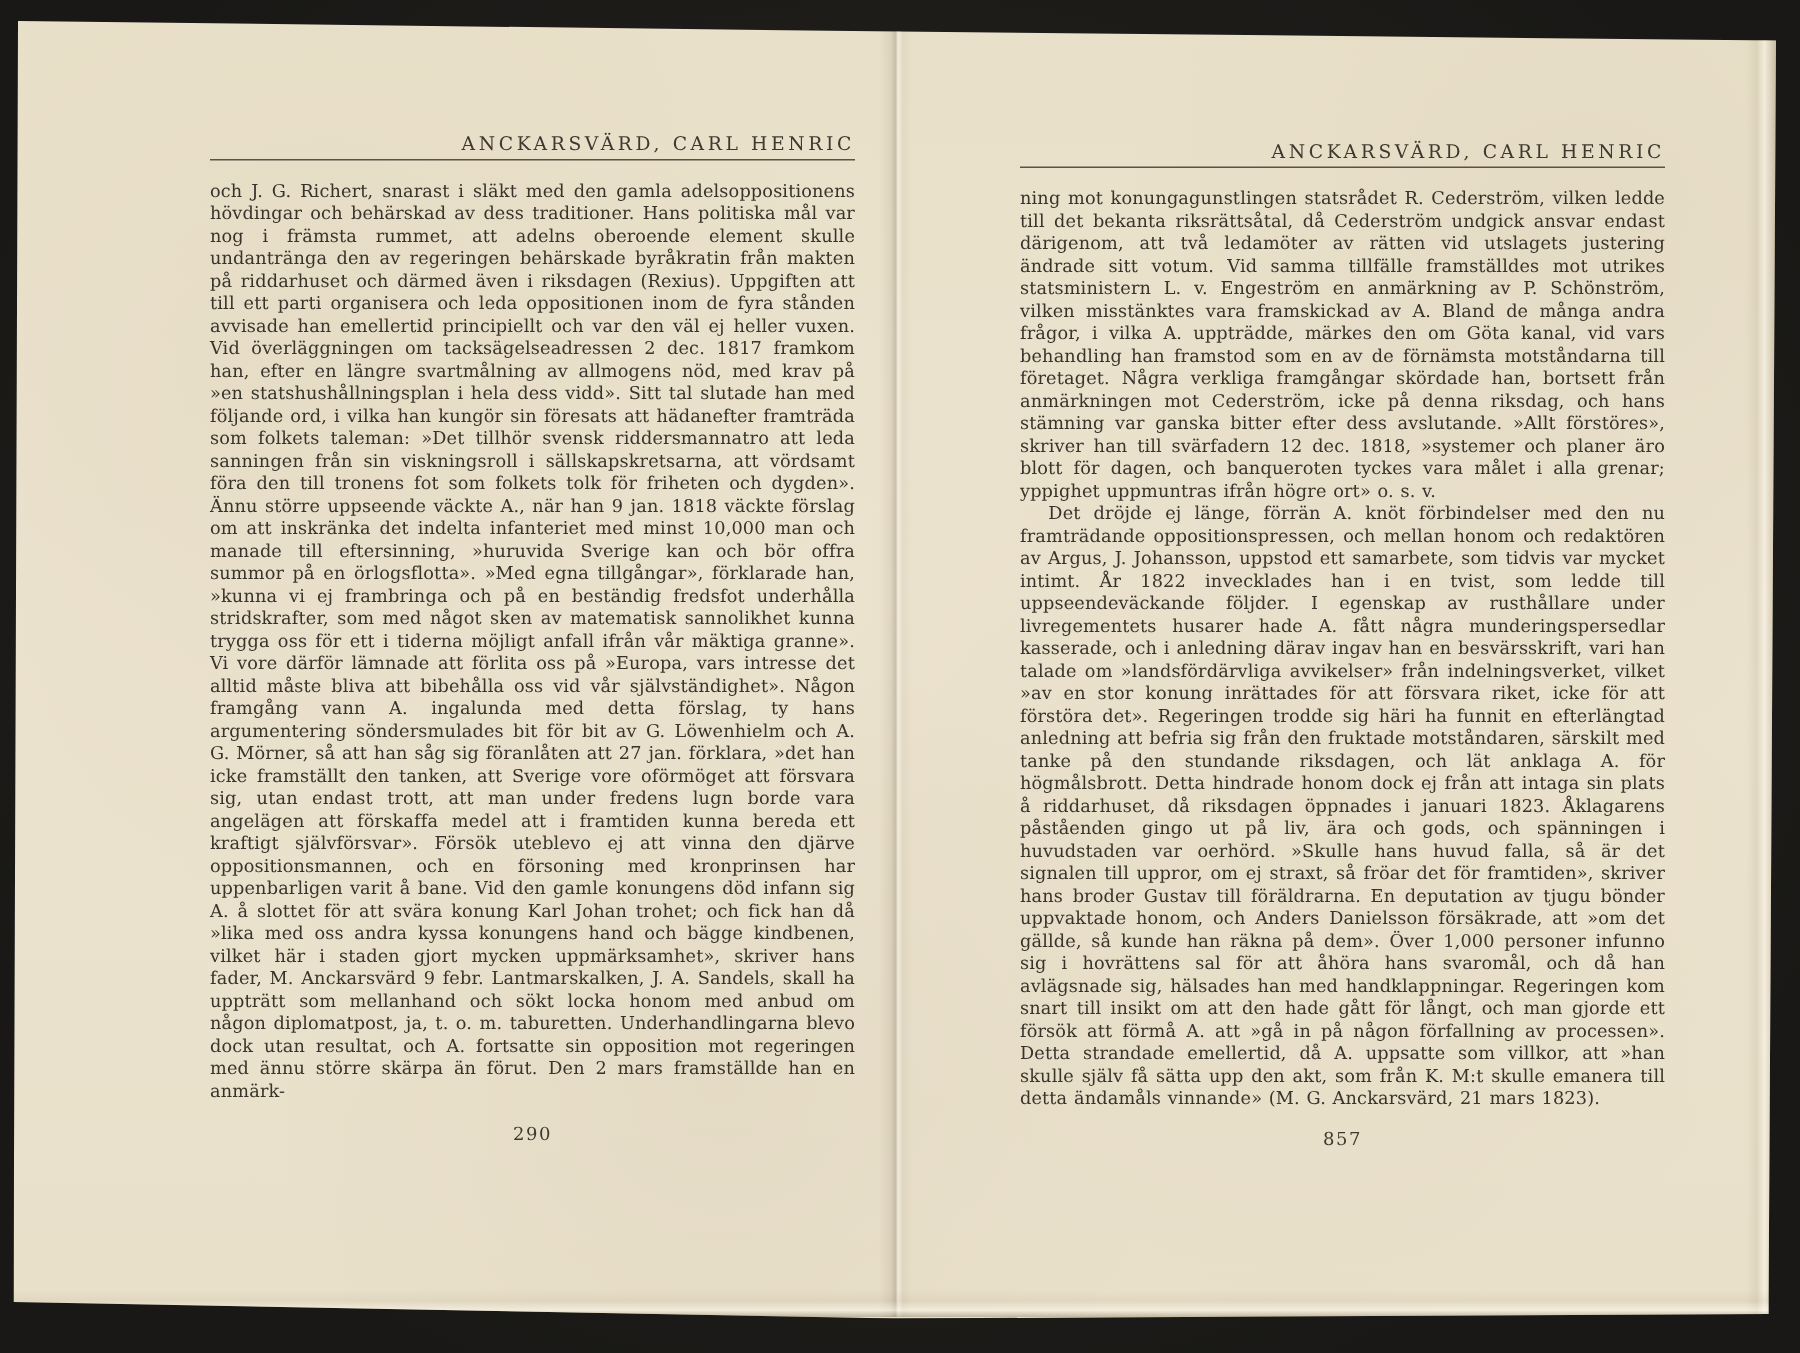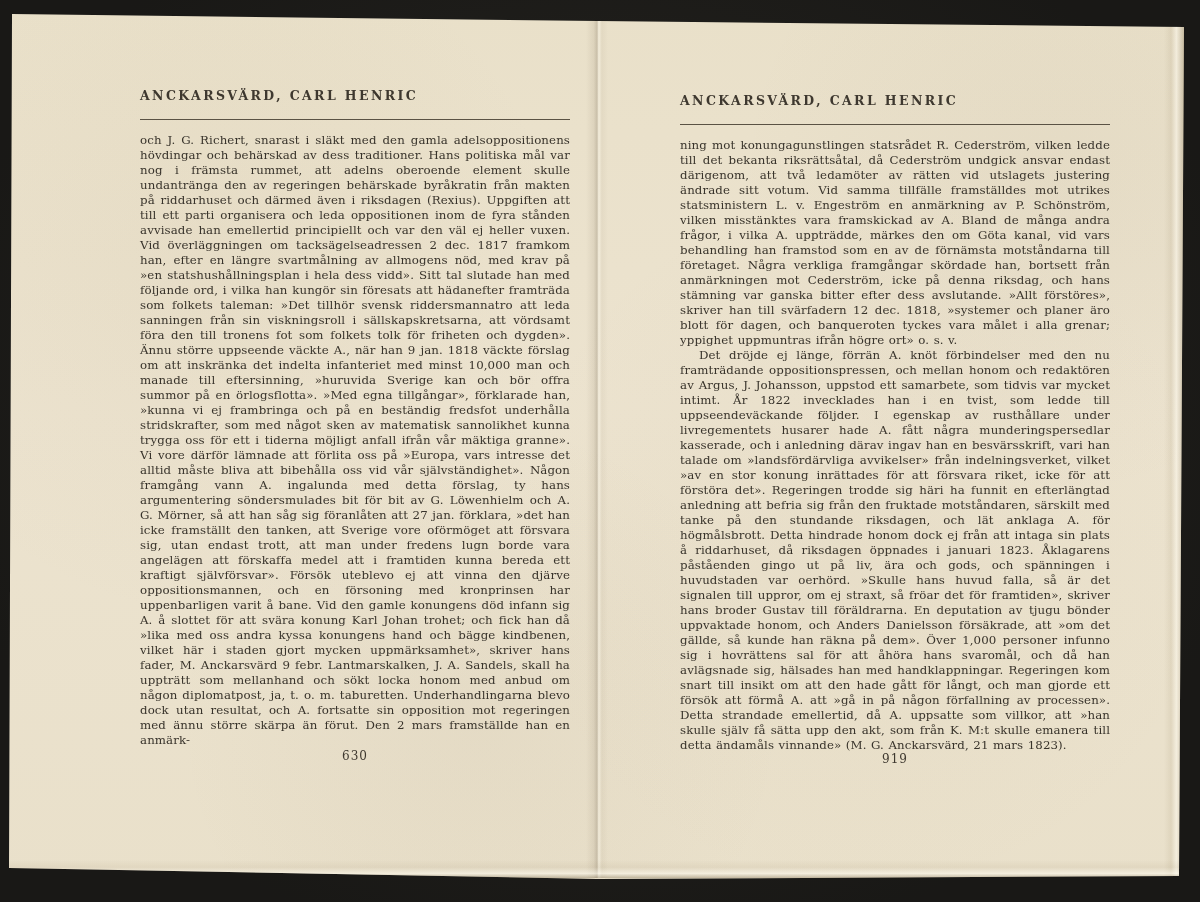--- a/index.html
+++ b/index.html
@@ -71,29 +71,28 @@
   }
   
   .page-content {
     position: absolute;
     width: 430px;
     color: var(--ink);
   }
   .page-content.left  { left: 140px; top: 88px; }
   .page-content.right { left: 680px; top: 93px; }
   .running-header {
-    text-align: left;
+    text-align: right;
     font-size: 12.5px;
     letter-spacing: 2.4px;
     color: #3e382f;
-    padding-bottom: 16px;
+    padding-bottom: 3px;
     border-bottom: 1px solid var(--rule);
     margin-bottom: 13px;
     white-space: nowrap;
-    font-weight: bold;
   }
   .body-text {
     font-size: 11.8px;
     line-height: 15px;
     text-align: justify;
     word-spacing: .05em;
     letter-spacing: .1px;
   }
   .body-text p { margin: 0; }
   .body-text p.indent { text-indent: 1.6em; }
@@ -113,28 +112,28 @@
 
 <div class="scene">
   <div class="spread">
 
     <div class="page-content left">
       <div class="running-header">ANCKARSVÄRD, CARL HENRIC</div>
       <div class="body-text">
         <p lang="sv">och J. G. Richert, snarast i släkt med den gamla adelsoppositionens hövdingar och behärskad av dess traditioner. Hans politiska mål var nog i främsta rummet, att adelns oberoende element skulle undantränga den av regeringen behärskade byråkratin från makten på riddarhuset och därmed även i riksdagen (Rexius). Uppgiften att till ett parti organisera och leda oppositionen inom de fyra stånden avvisade han emellertid principiellt och var den väl ej heller vuxen. Vid överläggningen om tacksägelseadressen 2 dec. 1817 framkom han, efter en längre svartmålning av allmogens nöd, med krav på »en statshushållningsplan i hela dess vidd». Sitt tal slutade han med följande ord, i vilka han kungör sin föresats att hädanefter framträda som folkets taleman: »Det tillhör svensk riddersmannatro att leda sanningen från sin viskningsroll i sällskapskretsarna, att vördsamt föra den till tronens fot som folkets tolk för friheten och dygden». Ännu större uppseende väckte A., när han 9 jan. 1818 väckte förslag om att inskränka det indelta infanteriet med minst 10,000 man och manade till eftersinning, »huruvida Sverige kan och bör offra summor på en örlogsflotta». »Med egna tillgångar», förklarade han, »kunna vi ej frambringa och på en beständig fredsfot underhålla stridskrafter, som med något sken av matematisk sannolikhet kunna trygga oss för ett i tiderna möjligt anfall ifrån vår mäktiga granne». Vi vore därför lämnade att förlita oss på »Europa, vars intresse det alltid måste bliva att bibehålla oss vid vår självständighet». Någon framgång vann A. ingalunda med detta förslag, ty hans argumentering söndersmulades bit för bit av G. Löwenhielm och A. G. Mörner, så att han såg sig föranlåten att 27 jan. förklara, »det han icke framställt den tanken, att Sverige vore oförmöget att försvara sig, utan endast trott, att man under fredens lugn borde vara angelägen att förskaffa medel att i framtiden kunna bereda ett kraftigt självförsvar». Försök uteblevo ej att vinna den djärve oppositionsmannen, och en försoning med kronprinsen har uppenbarligen varit å bane. Vid den gamle konungens död infann sig A. å slottet för att svära konung Karl Johan trohet; och fick han då »lika med oss andra kyssa konungens hand och bägge kindbenen, vilket här i staden gjort mycken uppmärksamhet», skriver hans fader, M. Anckarsvärd 9 febr. Lantmarskalken, J. A. Sandels, skall ha uppträtt som mellanhand och sökt locka honom med anbud om någon diplomatpost, ja, t. o. m. taburetten. Underhandlingarna blevo dock utan resultat, och A. fortsatte sin opposition mot regeringen med ännu större skärpa än förut. Den 2 mars framställde han en anmärk-</p>
       </div>
     </div>
-    <div class="page-number left">630</div>
+    <div class="page-number left">290</div>
 
     <div class="page-content right">
       <div class="running-header">ANCKARSVÄRD, CARL HENRIC</div>
       <div class="body-text">
         <p lang="sv">ning mot konungagunstlingen statsrådet R. Cederström, vilken ledde till det bekanta riksrättsåtal, då Cederström undgick ansvar endast därigenom, att två ledamöter av rätten vid utslagets justering ändrade sitt votum. Vid samma tillfälle framställdes mot utrikes statsministern L. v. Engeström en anmärkning av P. Schönström, vilken misstänktes vara framskickad av A. Bland de många andra frågor, i vilka A. uppträdde, märkes den om Göta kanal, vid vars behandling han framstod som en av de förnämsta motståndarna till företaget. Några verkliga framgångar skördade han, bortsett från anmärkningen mot Cederström, icke på denna riksdag, och hans stämning var ganska bitter efter dess avslutande. »Allt förstöres», skriver han till svärfadern 12 dec. 1818, »systemer och planer äro blott för dagen, och banqueroten tyckes vara målet i alla grenar; yppighet uppmuntras ifrån högre ort» o. s. v.</p>
         <p lang="sv" class="indent">Det dröjde ej länge, förrän A. knöt förbindelser med den nu framträdande oppositionspressen, och mellan honom och redaktören av Argus, J. Johansson, uppstod ett samarbete, som tidvis var mycket intimt. År 1822 invecklades han i en tvist, som ledde till uppseendeväckande följder. I egenskap av rusthållare under livregementets husarer hade A. fått några munderingspersedlar kasserade, och i anledning därav ingav han en besvärsskrift, vari han talade om »landsfördärvliga avvikelser» från indelningsverket, vilket »av en stor konung inrättades för att försvara riket, icke för att förstöra det». Regeringen trodde sig häri ha funnit en efterlängtad anledning att befria sig från den fruktade motståndaren, särskilt med tanke på den stundande riksdagen, och lät anklaga A. för högmålsbrott. Detta hindrade honom dock ej från att intaga sin plats å riddarhuset, då riksdagen öppnades i januari 1823. Åklagarens påståenden gingo ut på liv, ära och gods, och spänningen i huvudstaden var oerhörd. »Skulle hans huvud falla, så är det signalen till uppror, om ej straxt, så fröar det för framtiden», skriver hans broder Gustav till föräldrarna. En deputation av tjugu bönder uppvaktade honom, och Anders Danielsson försäkrade, att »om det gällde, så kunde han räkna på dem». Över 1,000 personer infunno sig i hovrättens sal för att åhöra hans svaromål, och då han avlägsnade sig, hälsades han med handklappningar. Regeringen kom snart till insikt om att den hade gått för långt, och man gjorde ett försök att förmå A. att »gå in på någon förfallning av processen». Detta strandade emellertid, då A. uppsatte som villkor, att »han skulle själv få sätta upp den akt, som från K. M:t skulle emanera till detta ändamåls vinnande» (M. G. Anckarsvärd, 21 mars 1823).</p>
       </div>
     </div>
-    <div class="page-number right">919</div>
+    <div class="page-number right">857</div>
 
     <div class="spine-crease"></div>
     <div class="fore-edge-right"></div>
     <div class="bottom-edge"></div>
   </div>
 </div>
 
 </body></html>

